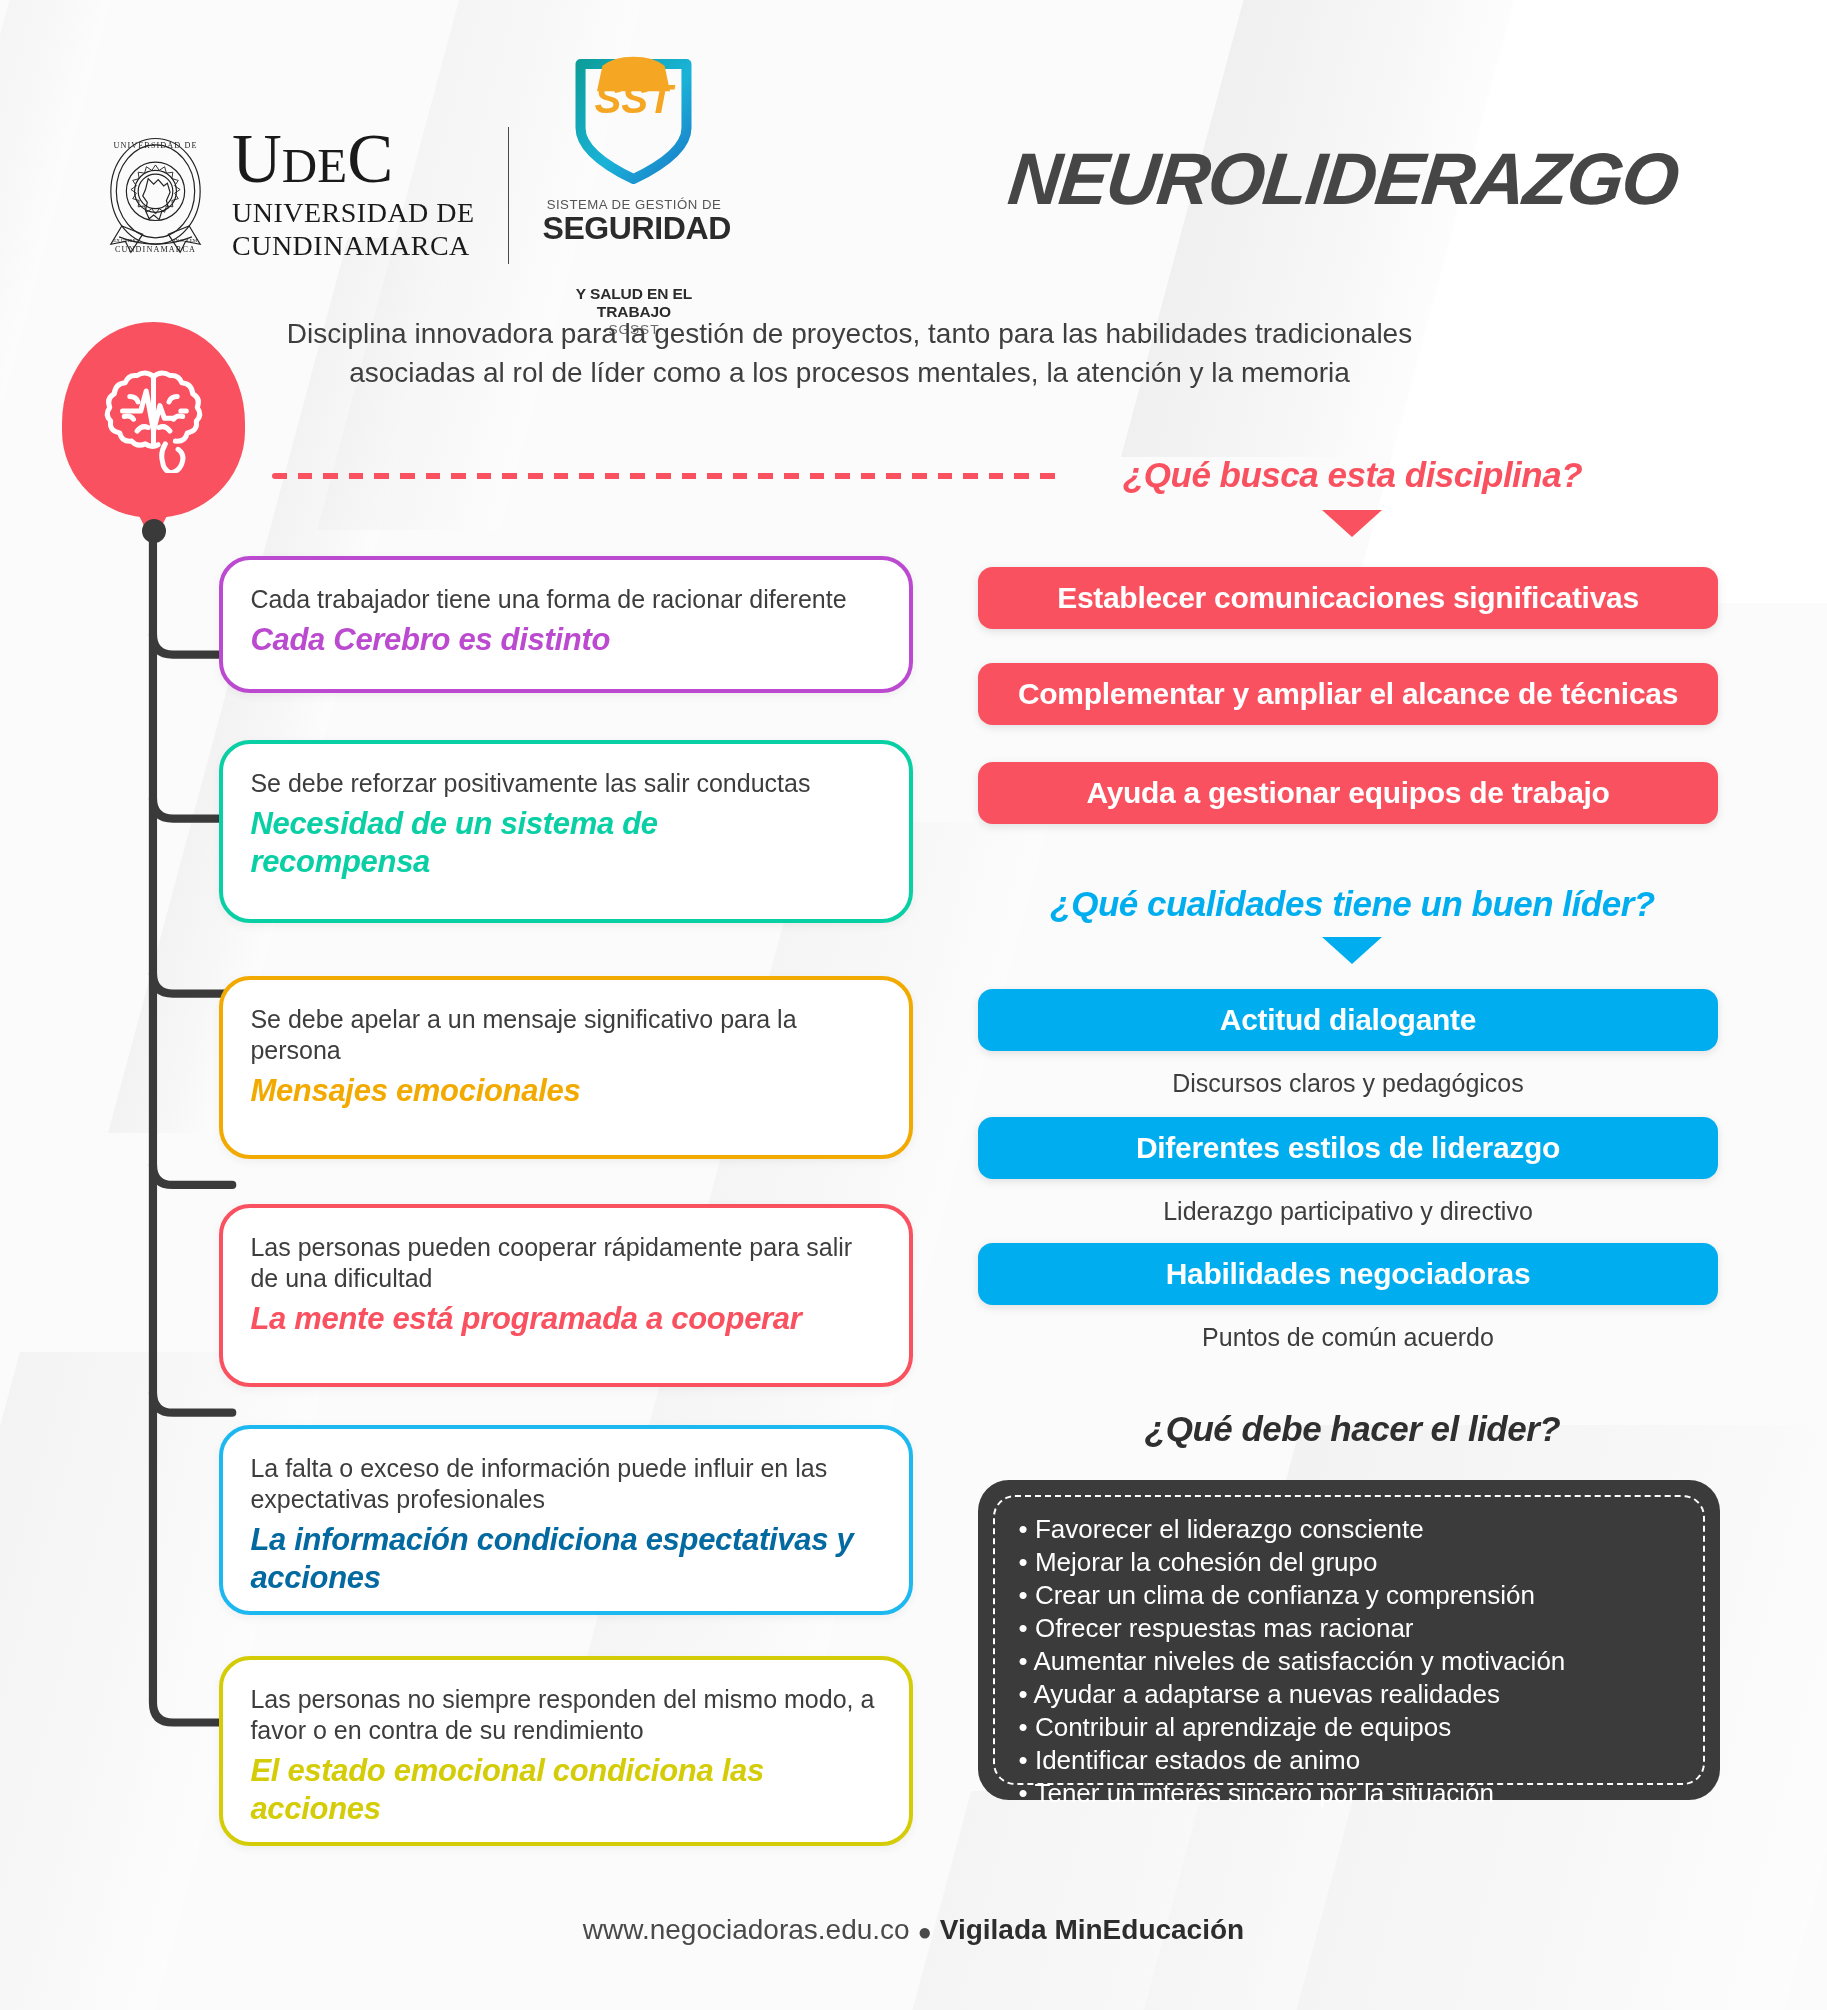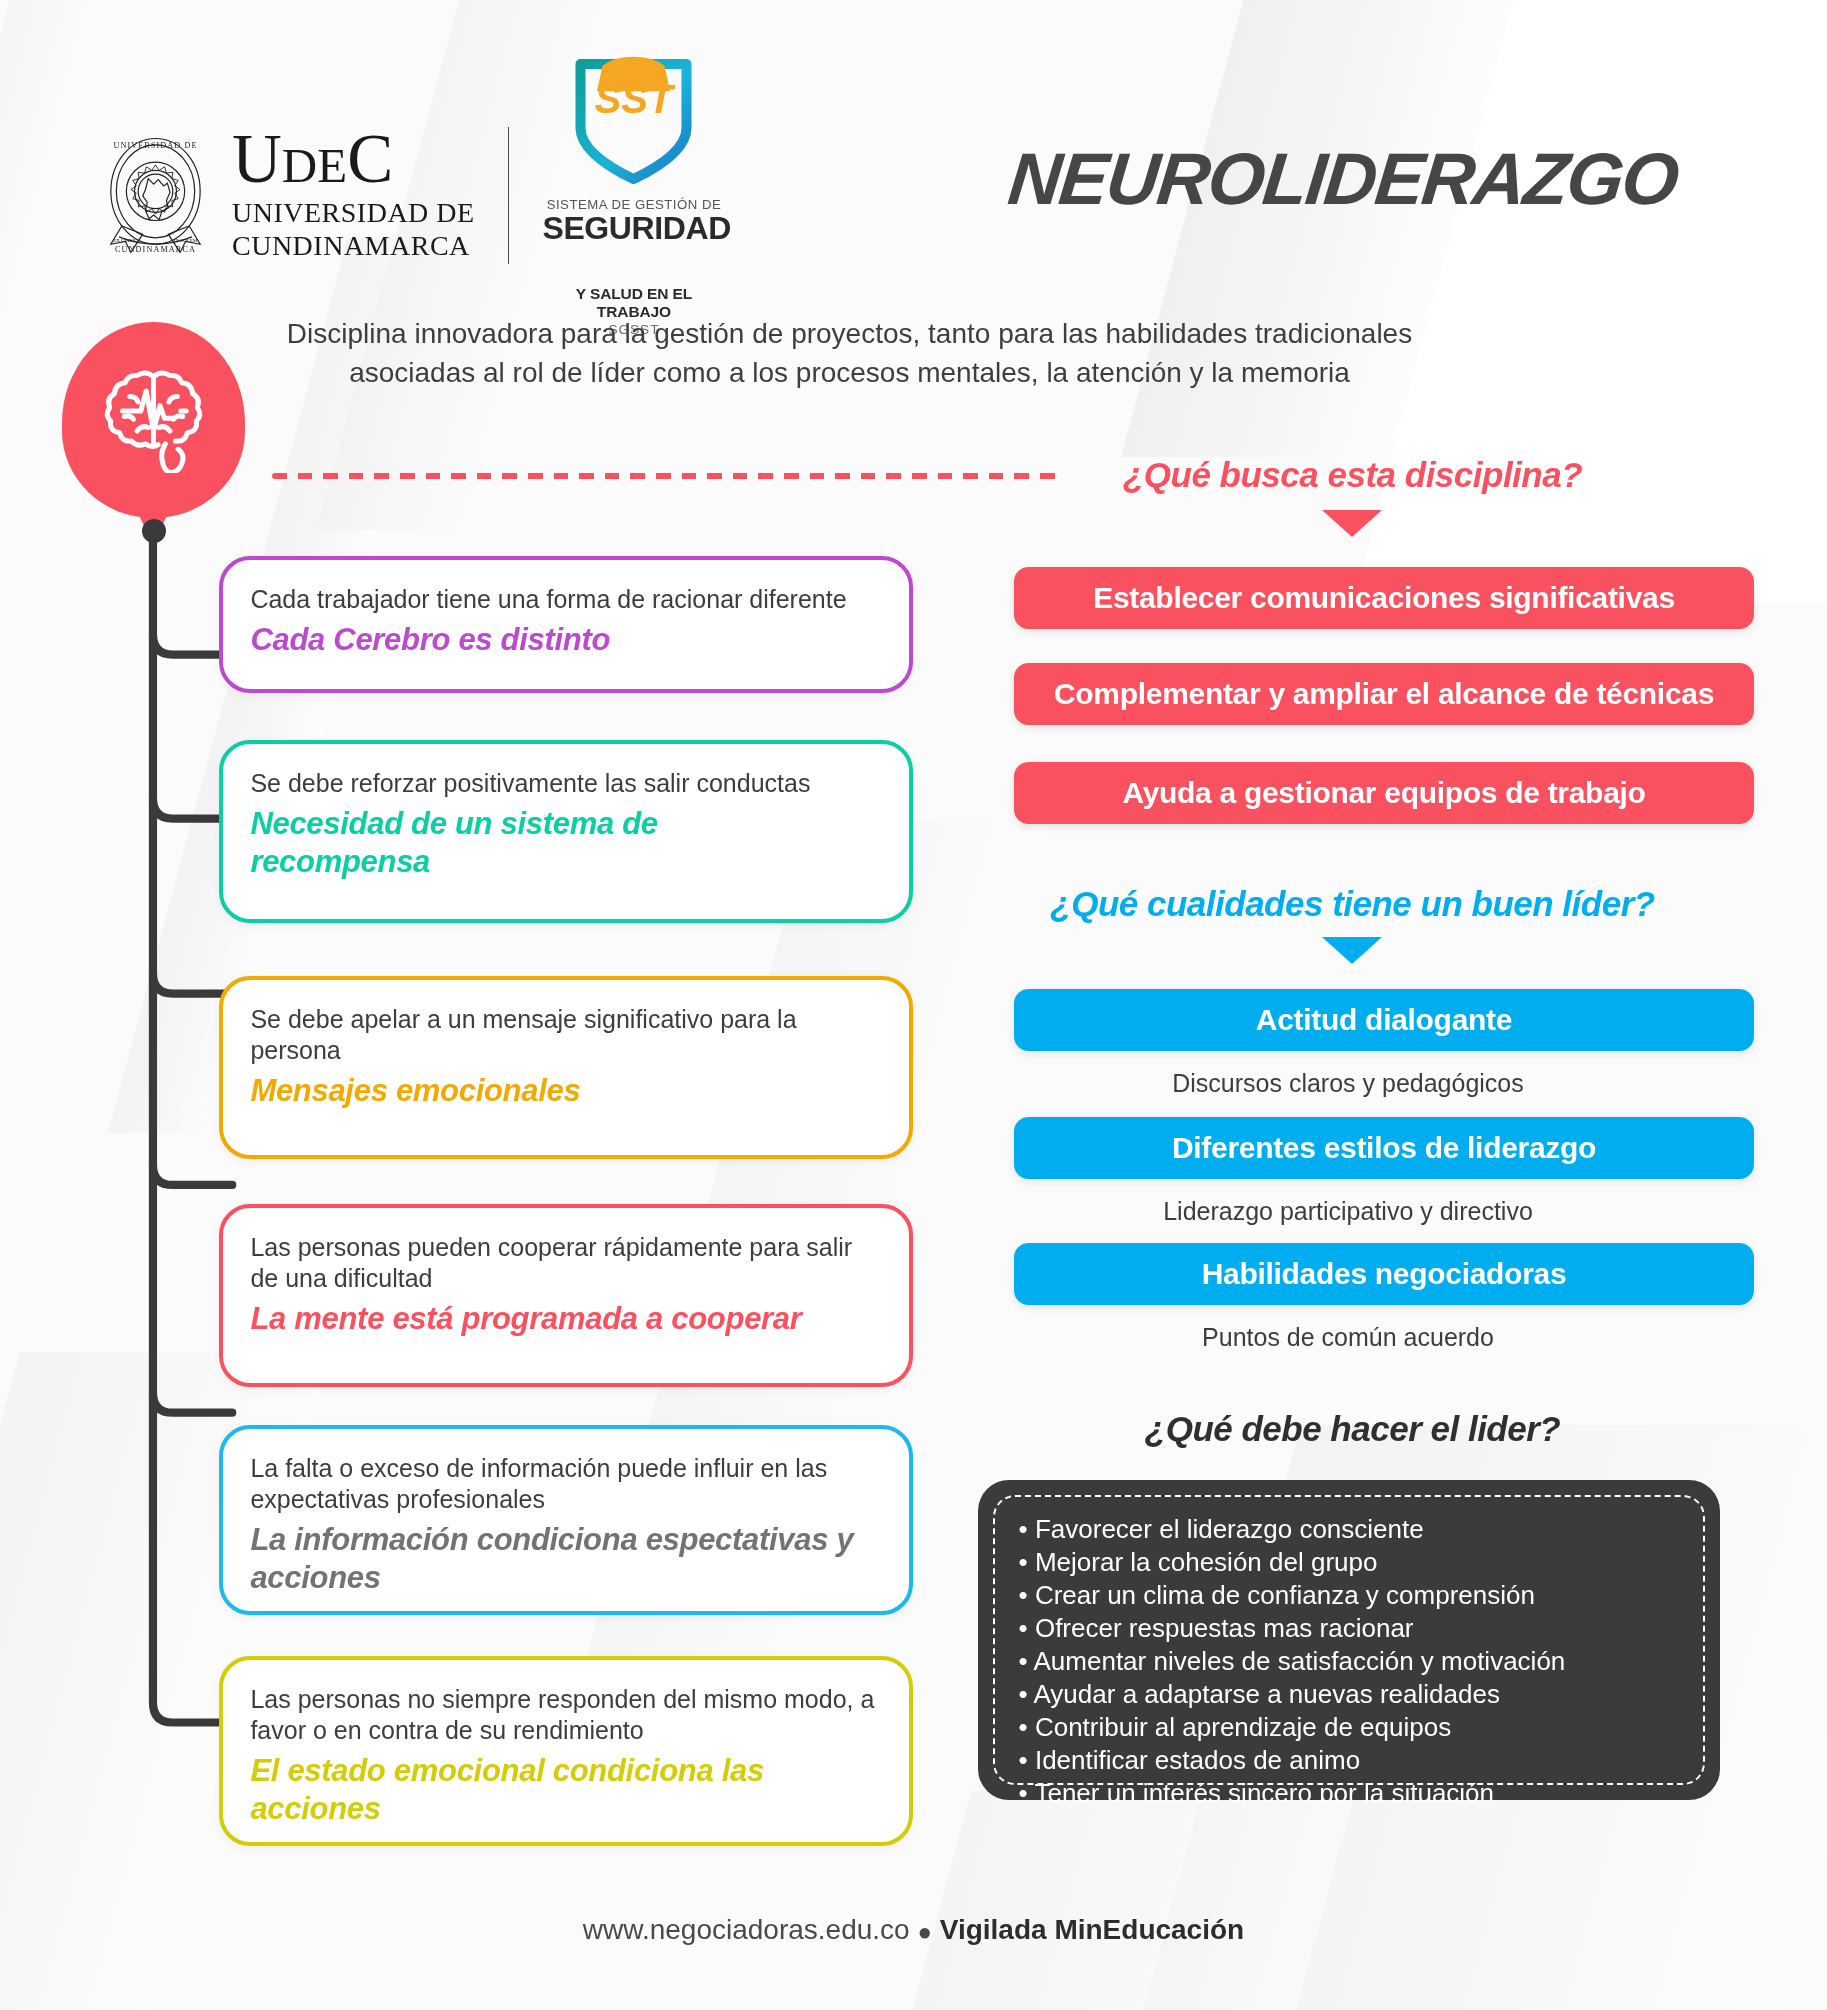--- a/index.html
+++ b/index.html
@@ -125,21 +125,20 @@
   .caret {
     position: absolute; width: 0; height: 0;
     border-left: 30px solid transparent; border-right: 30px solid transparent;
   }
   .pill {
     position: absolute; left: 978px; width: 740px;
     border-radius: 14.6px; color: #fff; text-align: center;
     font-size: 30px; font-weight: bold; letter-spacing: -0.3px;
     display: flex; align-items: center; justify-content: center;
     box-shadow: 0 2.7px 8.2px rgba(0,0,0,0.10);
-    margin-left: 36px;
   }
   .pill-sub {
     position: absolute; left: 978px; width: 740px; text-align: center;
     font-size: 25px; color: #3d3d3d;
   }
 
   
   .darkbox {
     position: absolute; left: 978px; top: 1480px; width: 742px; height: 320px;
     background: #3b3b3b; border-radius: 31px; padding: 14.6px;
@@ -288,21 +287,21 @@
     <div class="card-head" style="color:#f2a900;">Mensajes emocionales</div>
   </div>
 
   <div class="card" style="left:219px; top:1204px; width:694px; height:183px; border-color:#f9515f;">
     <div class="card-desc" style="max-width:621px;">Las personas pueden cooperar rápidamente para salir de una dificultad</div>
     <div class="card-head" style="color:#f9515f;">La mente está programada a cooperar</div>
   </div>
 
   <div class="card" style="left:219px; top:1425px; width:694px; height:190px; border-color:#1eb8f0;">
     <div class="card-desc" style="max-width:594px;">La falta o exceso de información puede influir en las expectativas profesionales</div>
-    <div class="card-head" style="color:#737373;font-style:italic;">La información condiciona espectativas y acciones</div>
+    <div class="card-head" style="color:#0369a1;font-style:italic;">La información condiciona espectativas y acciones</div>
   </div>
 
   <div class="card" style="left:219px; top:1656px; width:694px; height:190px; border-color:#d4cc06;">
     <div class="card-desc">Las personas no siempre responden del mismo modo, a favor o en contra de su rendimiento</div>
     <div class="card-head" style="color:#d4cc06; max-width:539px;">El estado emocional condiciona las acciones</div>
   </div>
 
   <div class="sec-title" style="top:455px; color:#f9515f;">¿Qué busca esta disciplina?</div>
   <div class="caret" style="left:1322px; top:510px; border-top:27.4px solid #f9515f;"></div>
 

